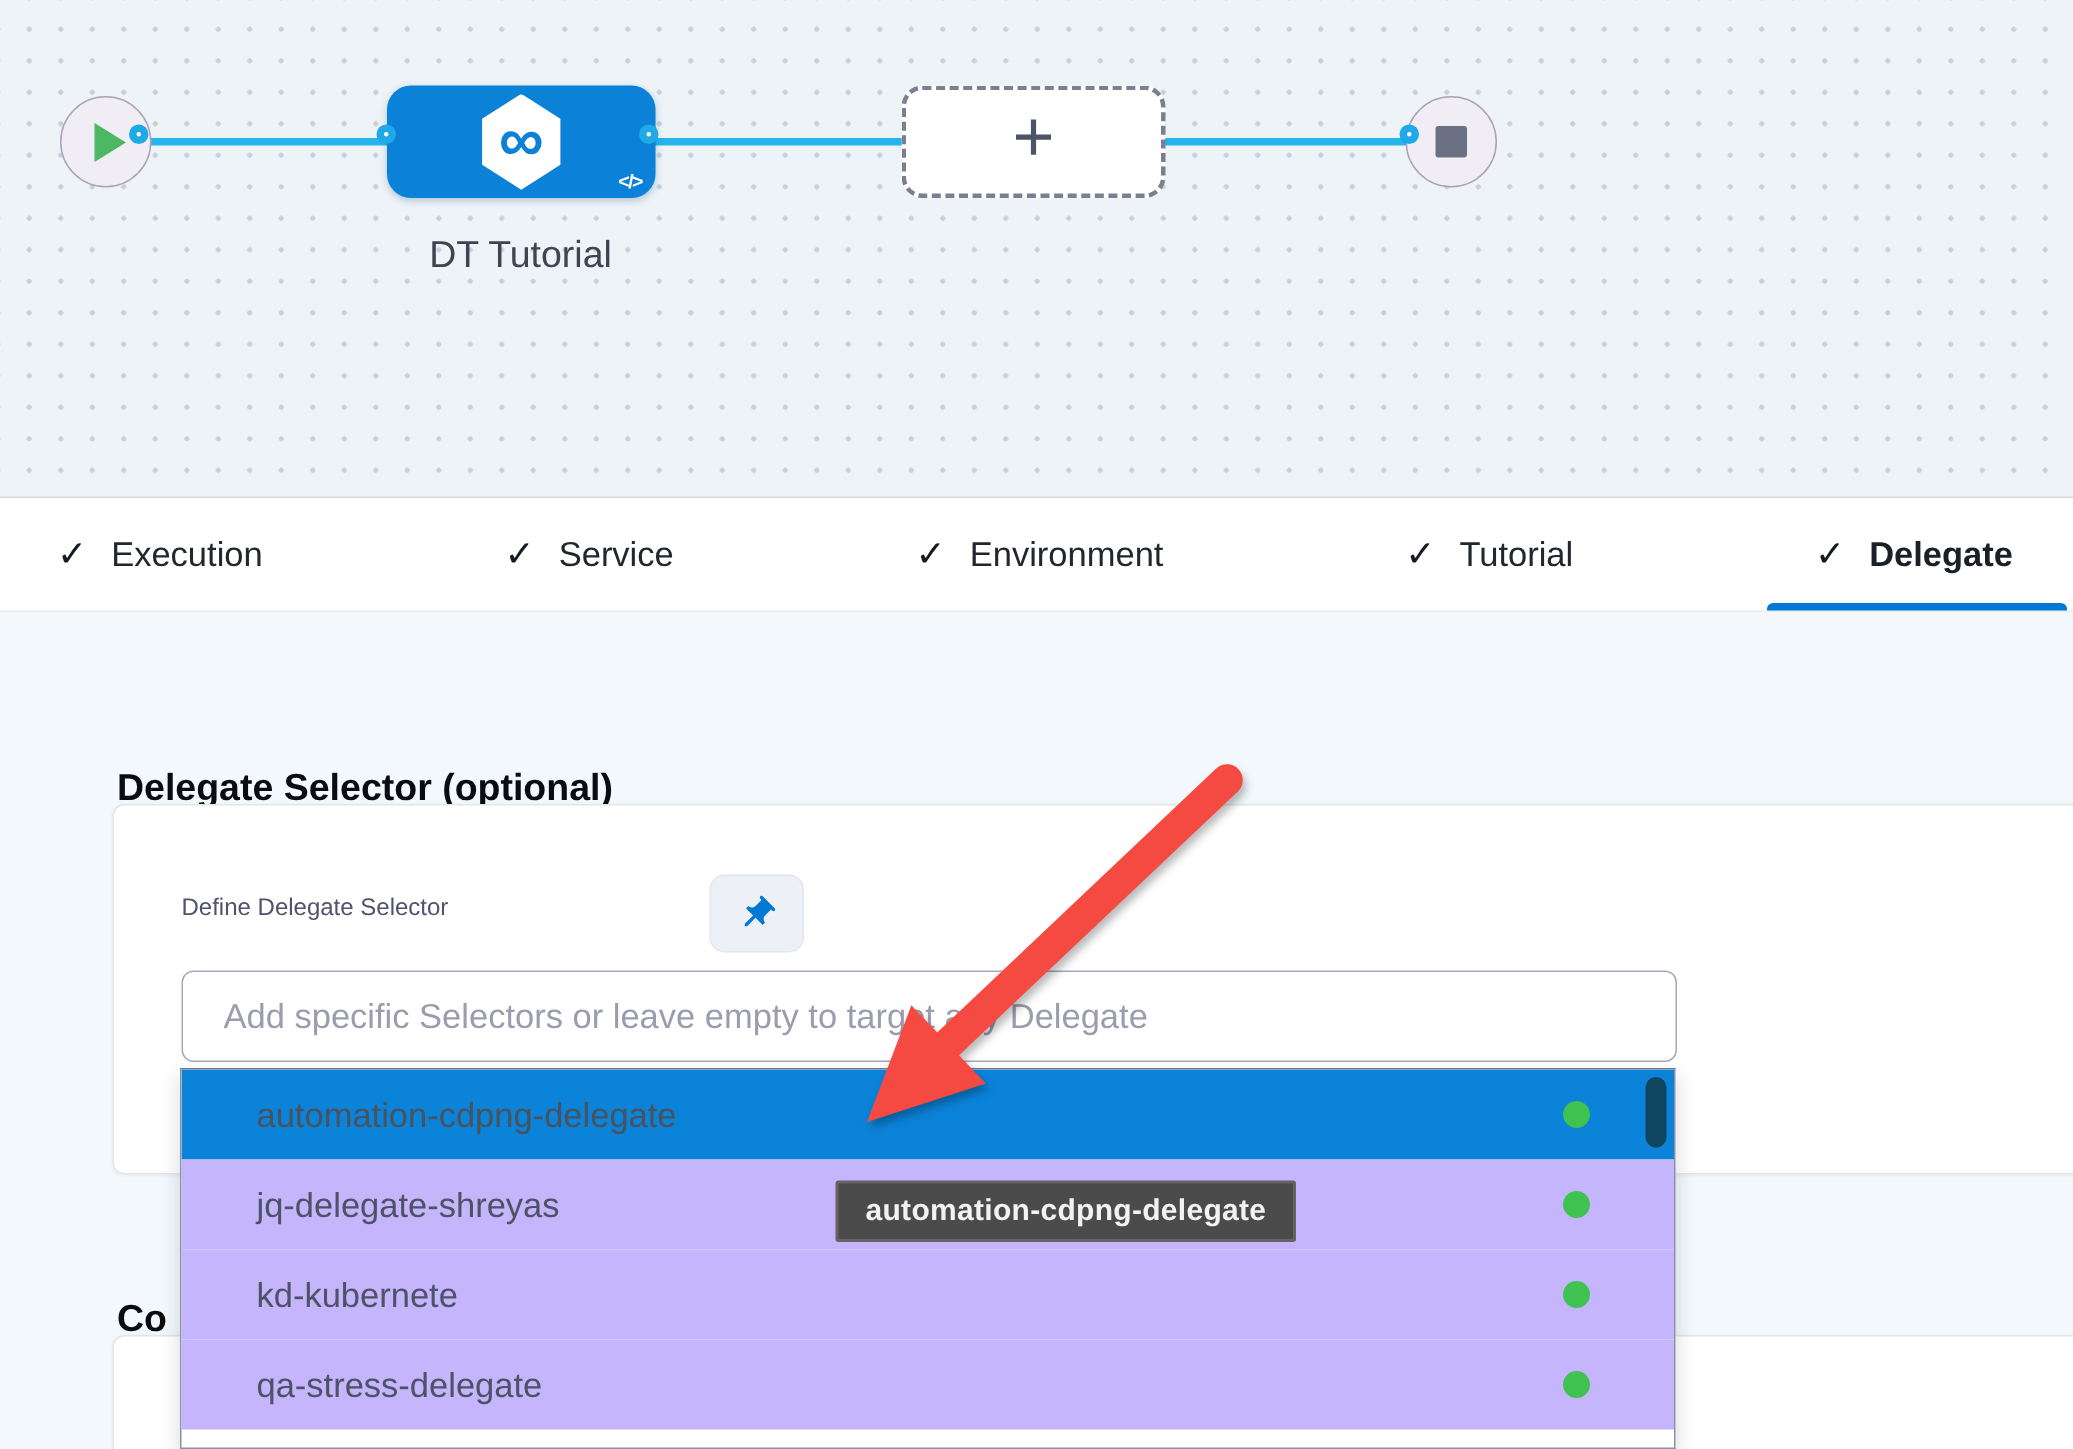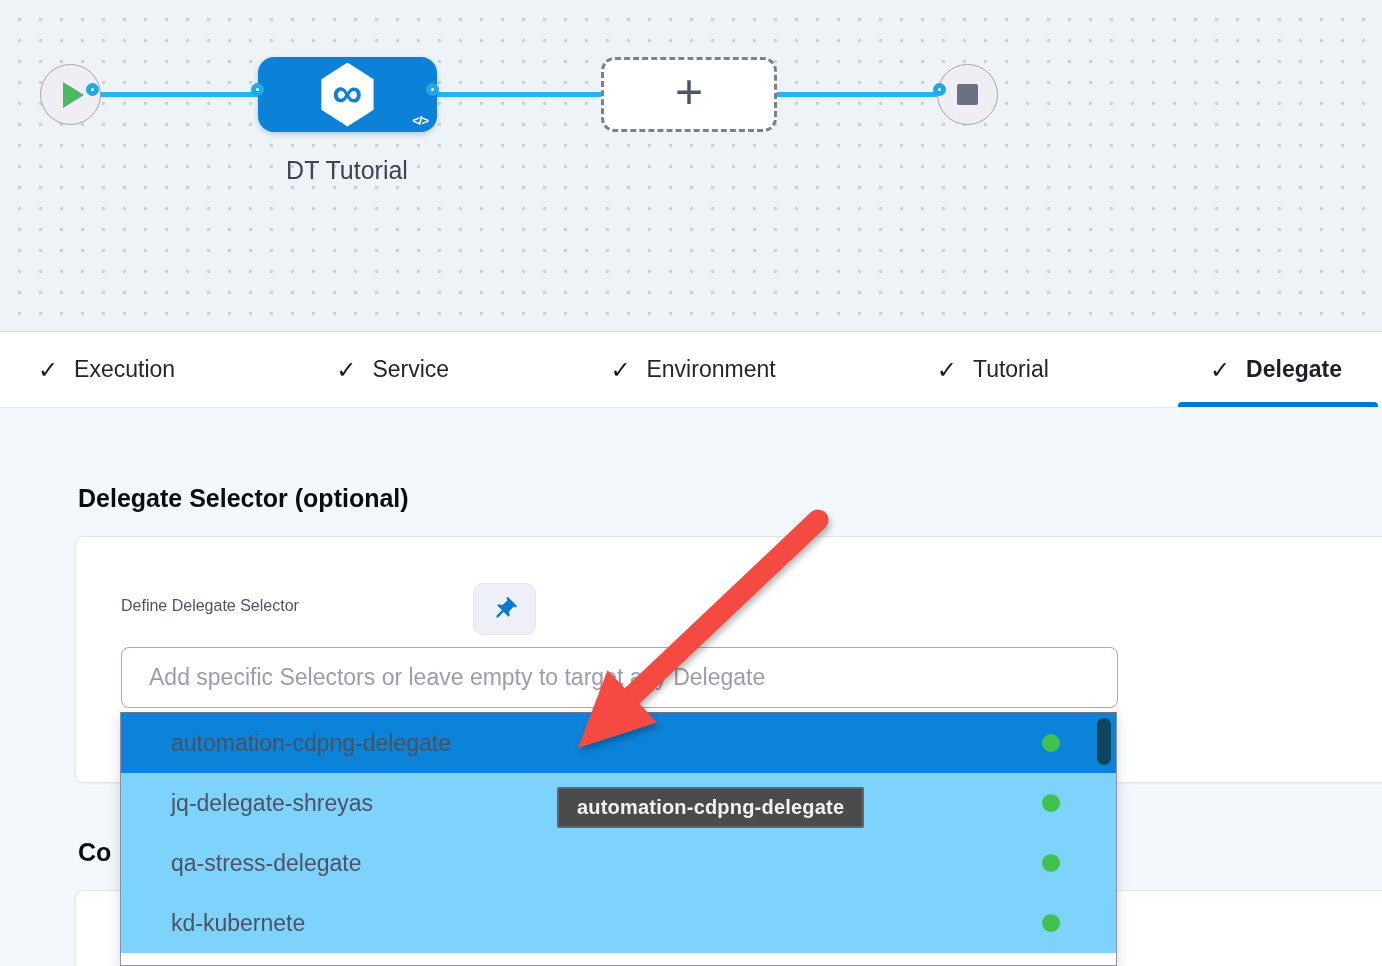--- a/index.html
+++ b/index.html
@@ -79,21 +79,21 @@
   .tab .check { font-size:24px; color:#171b21; }
   .tab .tlabel { font-size:23px; color:#22262d; }
   .tab.active .tlabel { font-weight:700; color:#1b1f26; }
   .tab.active::after {
     content:""; position:absolute; left:-32px; right:-36px; bottom:0; height:5px;
     background:#0278d5; border-radius:4px 4px 0 0;
   }
 
   
   .content { position:absolute; left:0; top:408px; width:1382px; height:558px; }
-  .section-heading { position:absolute; font-size:25px; font-weight:700; color:#0a0c0f; }
+  .section-heading { position:absolute; font-size:25px; font-weight:700; color:#0a0c0f;margin-top:27px; }
   .h-delegate { left:78px; top:76px; }
   .h-next { left:78px; top:430px; }
   .card {
     position:absolute; background:#fff; border:1px solid #e2e6ea; border-radius:8px;
     box-shadow:0 1px 3px rgba(40,60,80,.05);
   }
   .card-1 { left:75px; top:128px; width:1350px; height:247px; }
   .card-2 { left:75px; top:482px; width:1350px; height:140px; }
   .define-label { position:absolute; left:45px; top:60px; font-size:16px; color:#50536b; }
   .pin-btn {
@@ -110,21 +110,21 @@
   }
   .selector-input::placeholder { color:#9b9daf; opacity:1; }
 
   .dropdown {
     position:absolute; left:120px; top:304px; width:997px; height:254px;
     background:#fff; border:1px solid #8d90a5; border-top-color:#6f7389;
     box-shadow:0 5px 12px rgba(30,40,60,.18); z-index:10; overflow:hidden;
   }
   .dd-item {
     position:relative; height:60px; display:flex; align-items:center;
-    padding-left:50px; cursor:pointer; background:#7dd3fc;
+    padding-left:50px; cursor:pointer; background:#c4b5fd;
   }
   .dd-item .dd-label { font-size:23px; color:#4d5265; }
   .dd-item.highlighted { background:#0b83d9; }
   .dd-item.highlighted .dd-label { color:#49525d; }
   .status-dot {
     position:absolute; right:56px; top:21px; width:18px; height:18px;
     border-radius:50%; background:#3fc24f;
   }
   .scroll-thumb {
     position:absolute; right:5px; top:5px; width:14px; height:47px;
@@ -223,25 +223,25 @@
   <div class="dropdown">
     <div class="dd-item highlighted">
       <span class="dd-label">automation-cdpng-delegate</span>
       <span class="status-dot"></span>
     </div>
     <div class="dd-item">
       <span class="dd-label">jq-delegate-shreyas</span>
       <span class="status-dot"></span>
     </div>
     <div class="dd-item">
+      <span class="dd-label">kd-kubernete</span>
+      <span class="status-dot"></span>
+    </div>
+    <div class="dd-item">
       <span class="dd-label">qa-stress-delegate</span>
-      <span class="status-dot"></span>
-    </div>
-    <div class="dd-item">
-      <span class="dd-label">kd-kubernete</span>
       <span class="status-dot"></span>
     </div>
     <div class="scroll-thumb"></div>
   </div>
 
   <div class="tooltip">automation-cdpng-delegate</div>
 </div>
 
 <svg class="arrow-overlay" viewBox="0 0 1382 966">
   <line x1="818" y1="520" x2="632" y2="696" stroke="#f54a42" stroke-width="21" stroke-linecap="round"></line>

